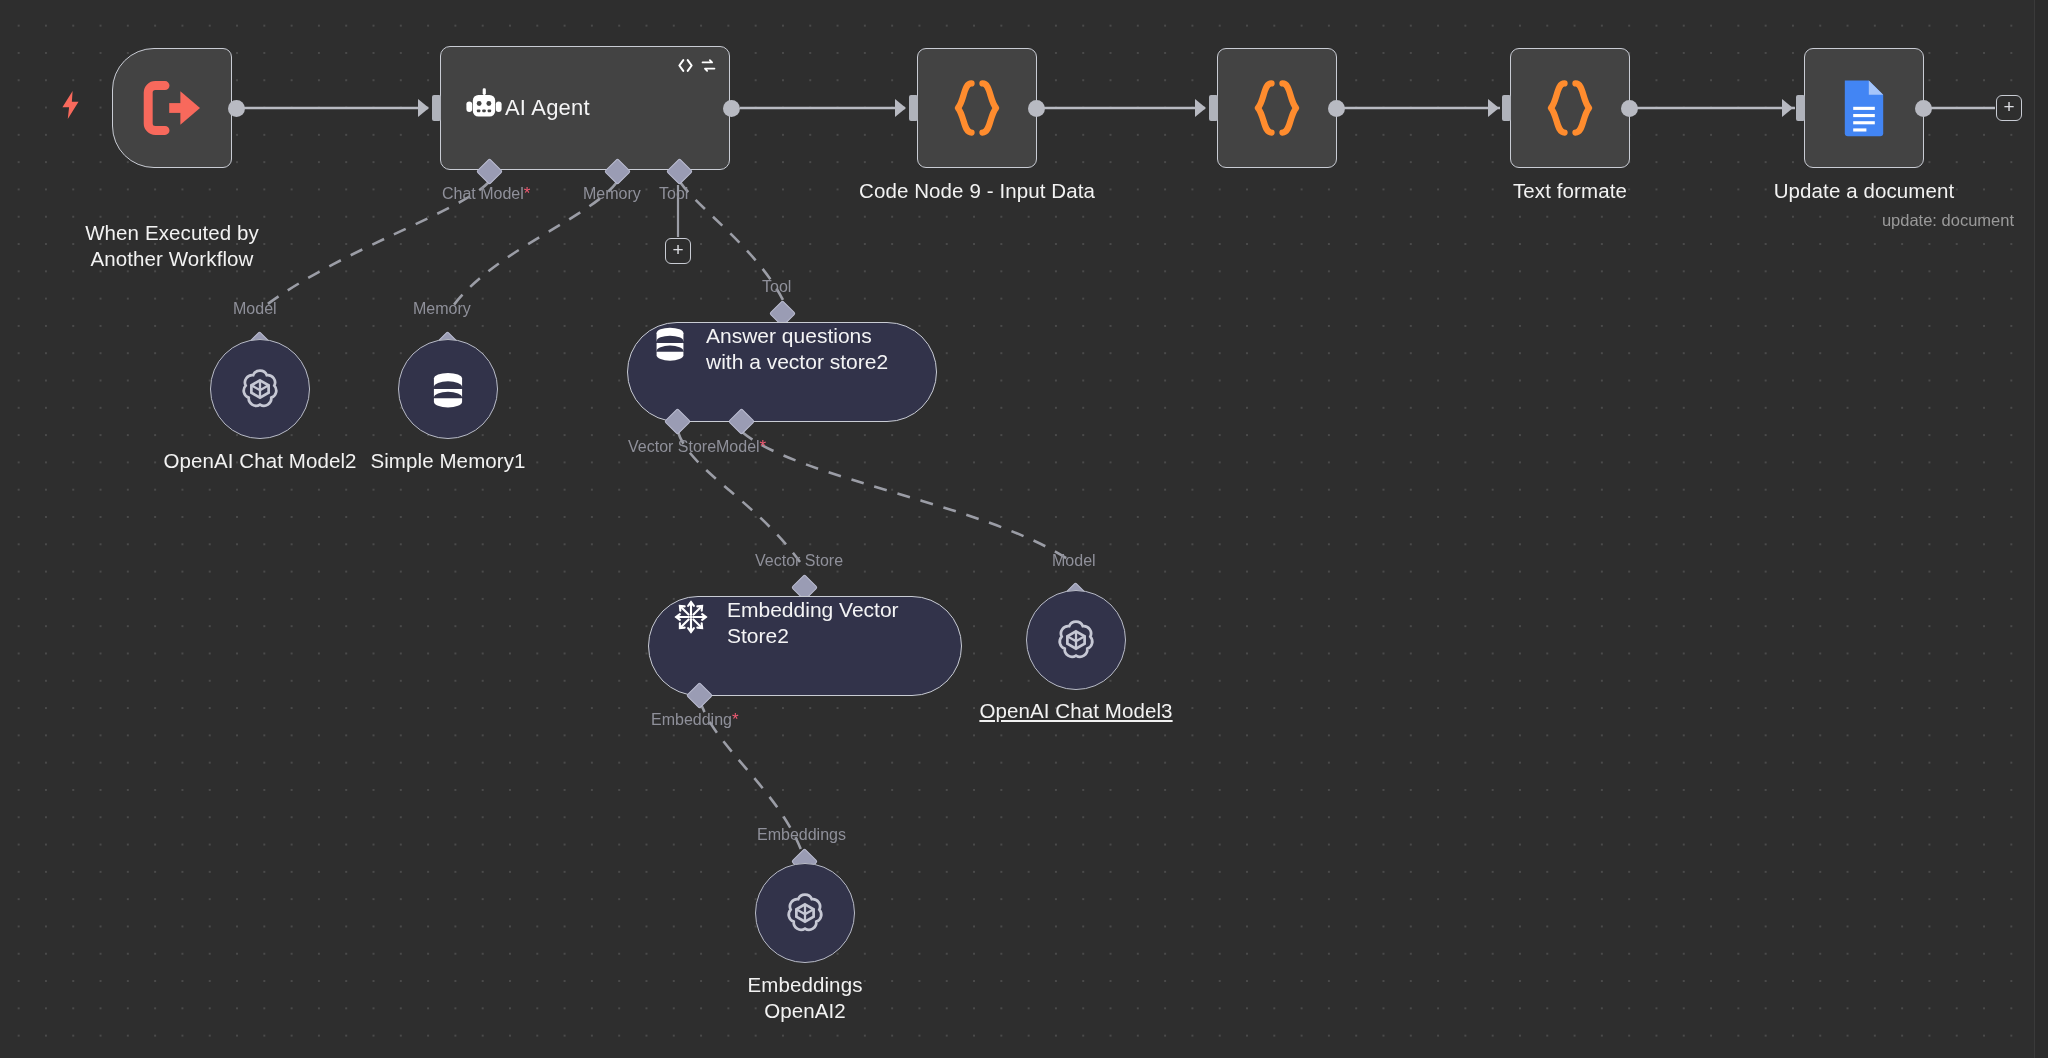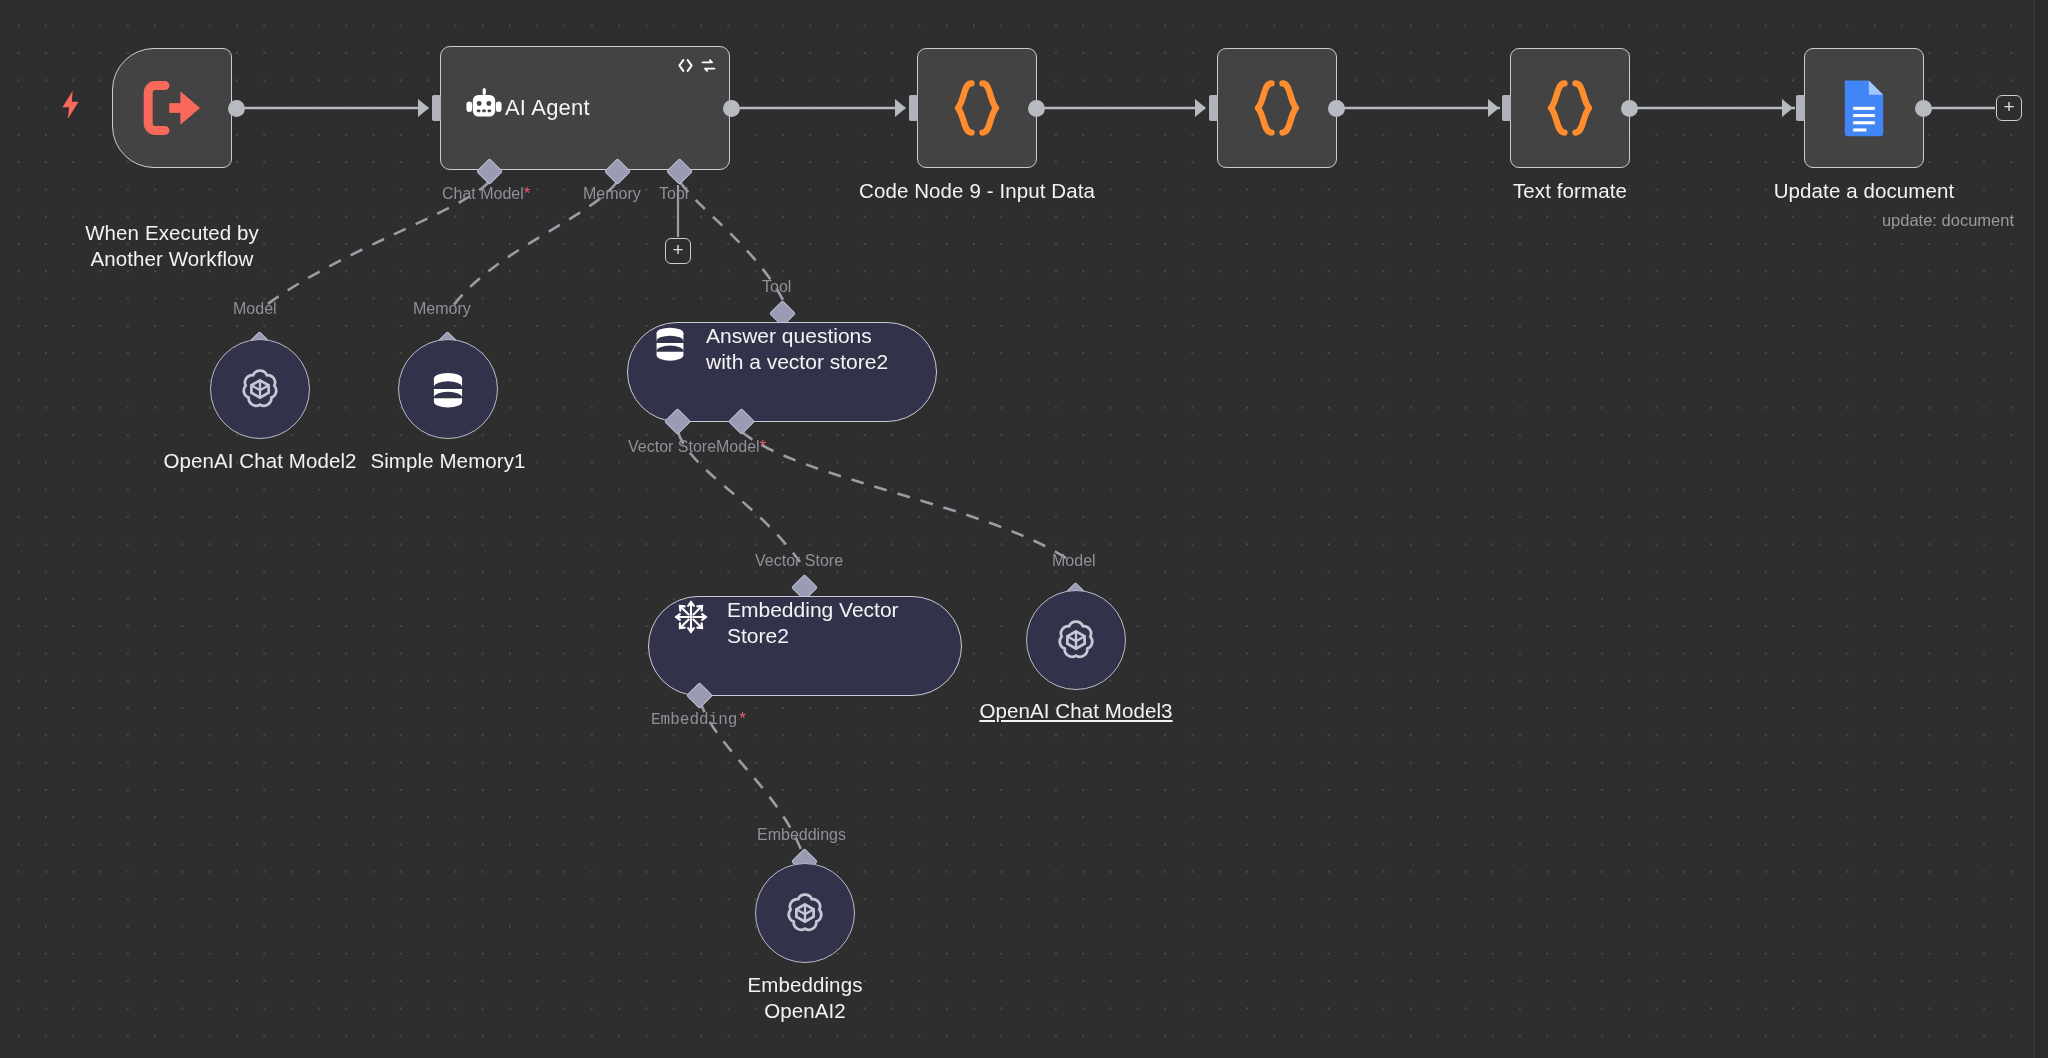--- a/index.html
+++ b/index.html
@@ -405,21 +405,21 @@
           <path d="M23.7 8.4 L28 8 L27.6 12.3"></path>
         <path d="M15.8 20.2 L8.6 27.4"></path>
           <path d="M8 23.7 L8 28 L12.3 27.6"></path>
       </g>
       <circle cx="18" cy="18" r="1.5" fill="#ffffff"></circle>
     </svg>
     <span class="pill-title">Embedding Vector
 Store2</span>
   </div>
   <div class="diamond" style="left:690px; top:686px;"></div>
-  <div class="port-label" style="left:651px; top:711px;font-family:Liberation Mono, monospace;">
+  <div class="port-label" style="left:651px; top:711px;">
     <span>Embedding</span><span class="req">*</span>
   </div>
 
   <div class="port-label" style="left:1052px; top:552px;">Model</div>
   <div class="diamond" style="left:1066px; top:586px;"></div>
   <div class="node-circle" style="left:1026px; top:590px;">
     <svg class="icon" viewBox="0 0 32 32" width="46" height="46">
       <path d="M16 3.2 a5.1 5.1 0 0 1 4.75 3.2 a5.1 5.1 0 0 1 5.2 7.3 a5.1 5.1 0 0 1 -2.1 8.3
                a5.1 5.1 0 0 1 -7.85 4.8 a5.1 5.1 0 0 1 -7.85 -4.8 a5.1 5.1 0 0 1 -2.1 -8.3
                a5.1 5.1 0 0 1 5.2 -7.3 A5.1 5.1 0 0 1 16 3.2 z" fill="none" stroke="#c6c8d4" stroke-width="1.9"></path>

